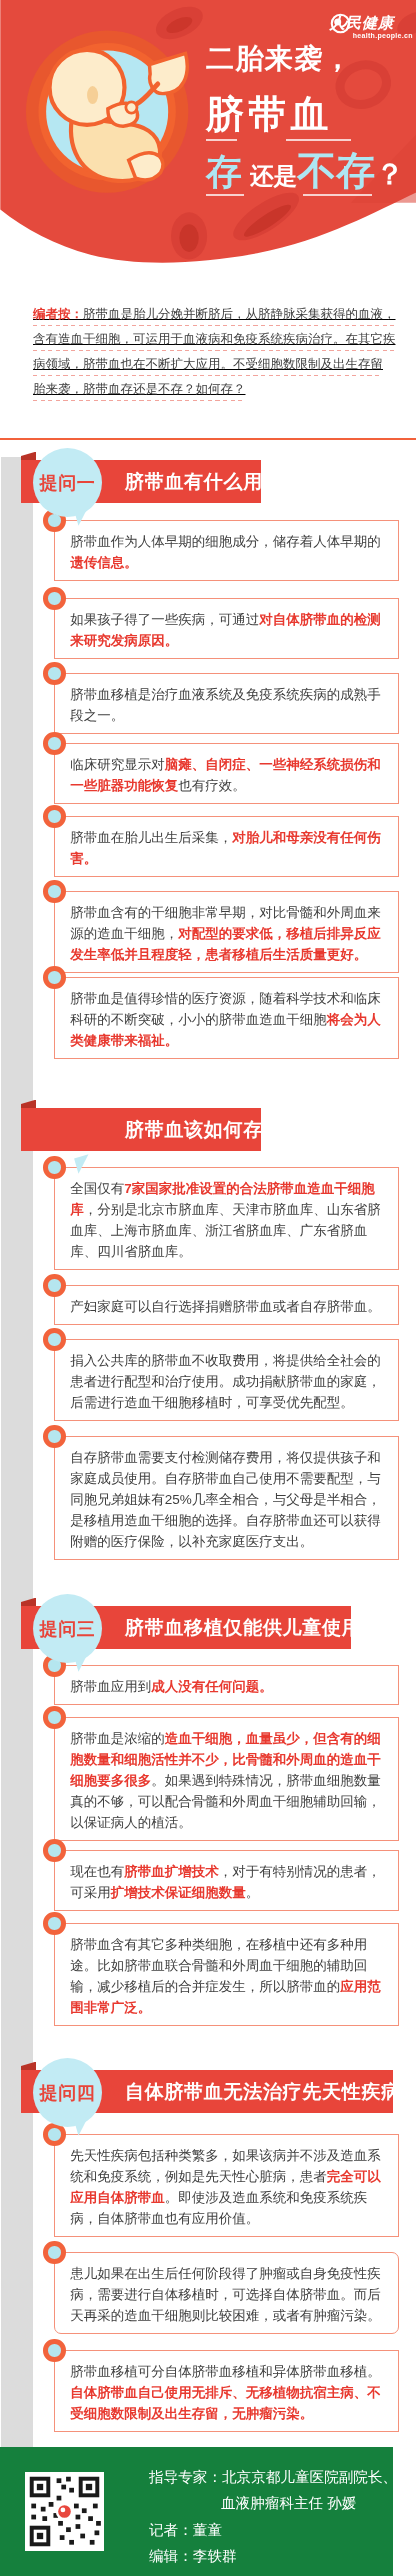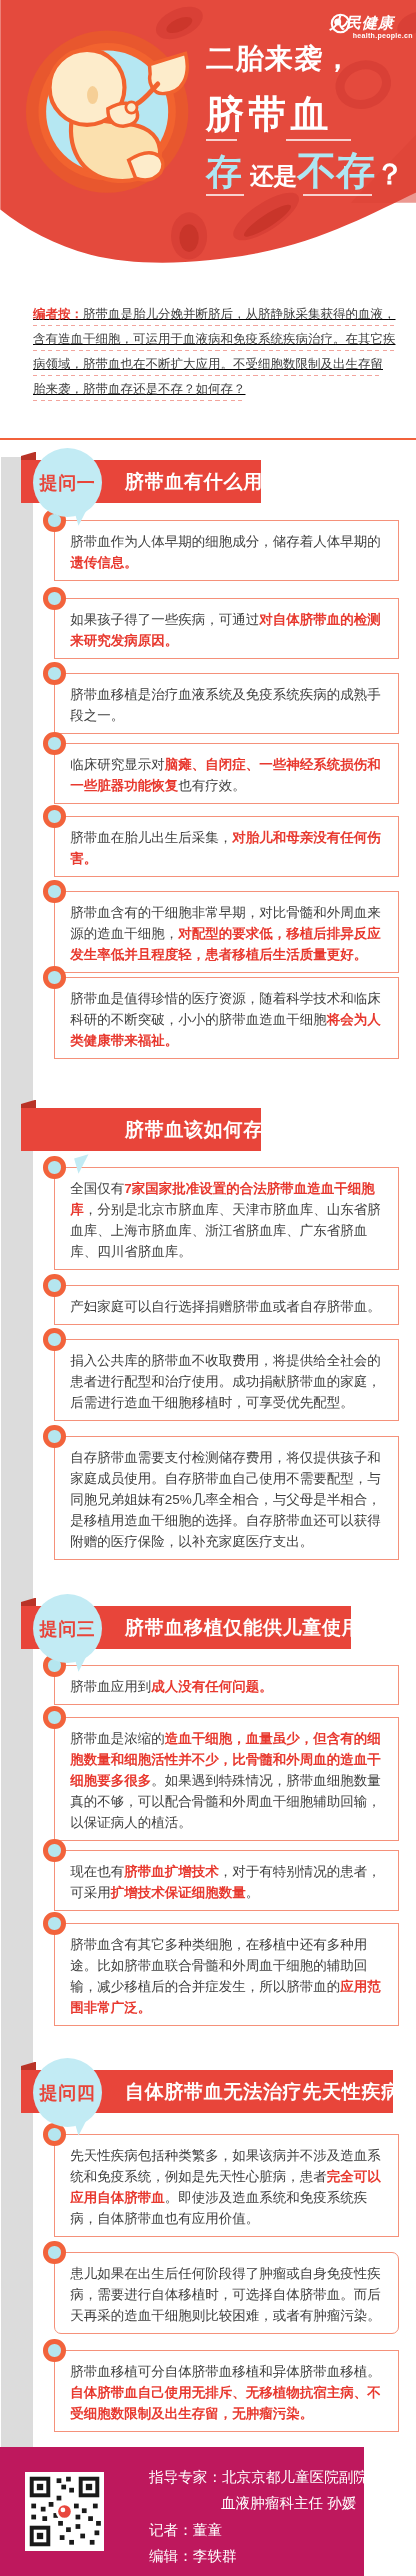--- a/index.html
+++ b/index.html
@@ -58,21 +58,21 @@
 
   
   .card{position:absolute;left:54px;width:345px;box-sizing:border-box;background:#fff;
         border:1.4px solid #f5917a;padding:9.7px 7px 7.6px 15.3px;
         font-size:13.5px;line-height:21px;color:#3e3e3e;}
   .card::before{content:"";position:absolute;left:-11.8px;top:-11.8px;width:12.5px;height:12.5px;
         border-radius:50%;background:#b5e6ef;border:5.6px solid #f2633c;}
   .card .red-em{color:#e8392f;font-weight:bold;}
 
   
-  .footer{position:absolute;left:0;top:2447px;width:364px;height:129px;background:#be185d;}
+  .footer{position:absolute;left:0;top:2447px;width:393px;height:129px;background:#15803d;}
   .qr{position:absolute;left:25px;top:25px;width:79px;height:79px;background:#fff;}
   .foot-text{position:absolute;left:149px;top:16.7px;color:#fff;}
   .foot-line{font-size:14.6px;line-height:26.4px;white-space:nowrap;}
   .foot-line.indent{padding-left:72px;}
 </style>
 </head>
 <body>
 
 <div class="hero">
   <svg width="417" height="288" viewBox="0 0 600 415">

